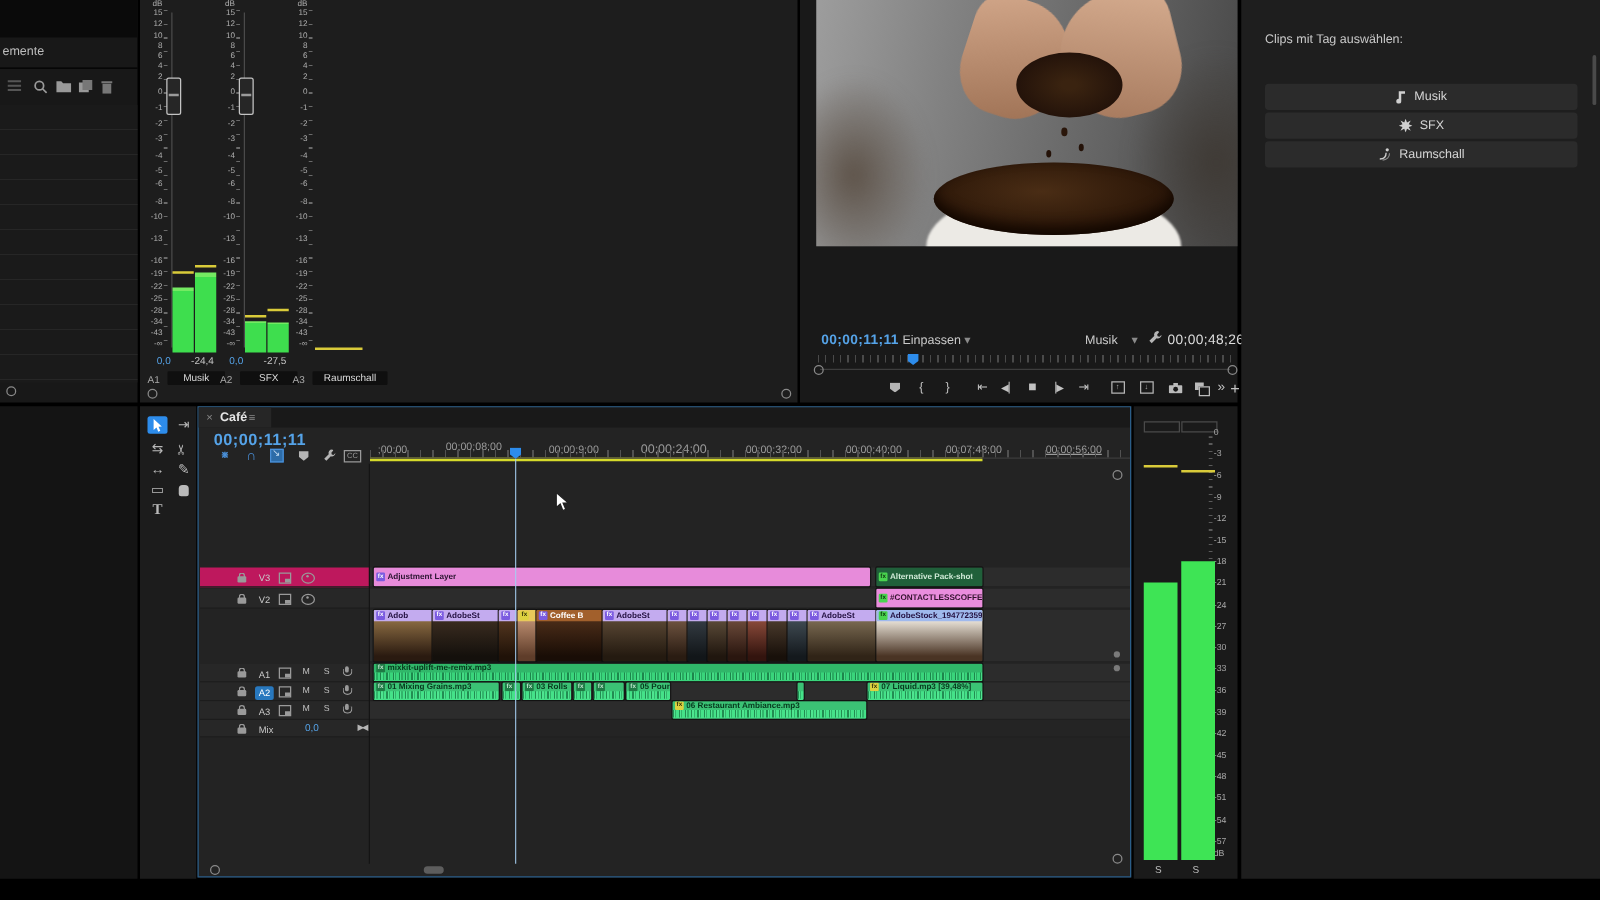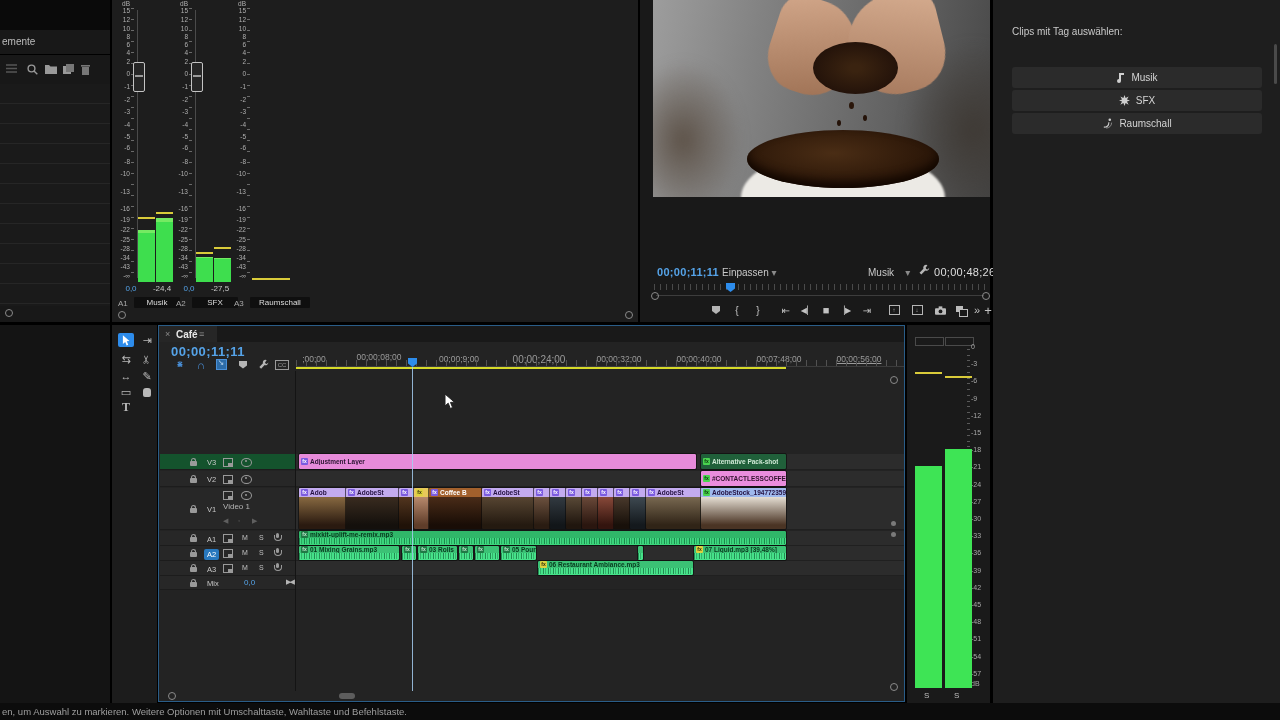--- a/index.html
+++ b/index.html
@@ -379,21 +379,21 @@
         <div style="position: absolute; left: 323px; top: 6px; transform: translateX(-50%); font-size: 8.5px; color: rgb(154, 154, 154);">00;00;32;00</div>
         <div style="position: absolute; left: 403px; top: 6px; transform: translateX(-50%); font-size: 8.5px; color: rgb(154, 154, 154);">00;00;40;00</div>
         <div style="position: absolute; left: 483px; top: 6px; transform: translateX(-50%); font-size: 8.5px; color: rgb(154, 154, 154);">00;07;48;00</div>
         <div style="position: absolute; left: 563px; top: 6px; transform: translateX(-50%); font-size: 8.5px; color: rgb(154, 154, 154); text-decoration: underline;">00;00;56;00</div>
       </div>
     <div class="abs" style="left:137px;top:34px;width:608px;height:6px;background:repeating-linear-gradient(90deg,#515151 0 1px,transparent 1px 10px);"></div>
     <div class="abs" id="workbar" style="left: 137px; top: 40px; height: 3px; background: rgb(214, 218, 42); width: 490px;"></div>
     <div class="abs" style="left:137px;top:40px;width:608px;height:1px;background:#3c3c3c;"></div>
 
     <div id="tl-tracks" class="abs" style="left:0;top:0;width:745px;height:375px;">
-        <div style="position: absolute; left: 1px; top: 128px; width: 136px; height: 15px; background: #14532d; border-bottom: 1px solid rgb(28, 28, 28);">
+        <div style="position: absolute; left: 1px; top: 128px; width: 136px; height: 15px; background: #be185d; border-bottom: 1px solid rgb(28, 28, 28);">
           <div class=" ic-lock" style="position: absolute; left: 30px; top: 3.5px;"></div>
           <div style="position: absolute; left: 44px; top: 3px; font-size: 7.5px; color: rgb(200, 200, 200); padding: 1px 3px; border-radius: 2px;">V3</div>
           <div class=" ic-patch" style="position: absolute; left: 63px; top: 3.5px;"></div>
           <div class=" ic-eye" style="position: absolute; left: 81px; top: 3.5px;"></div>
         </div>
         <div style="position: absolute; left: 137px; top: 128px; width: 608px; height: 15px; background: rgb(44, 44, 44); border-bottom: 1px solid rgb(32, 32, 32);">
           <div class="clip" style="left: 3px; width: 397px; background: rgb(231, 139, 218);">
             <div class="strip" style="height: 14px;">
               <span class="fx" style="background: rgb(123, 91, 224); color: rgb(255, 255, 255);">fx</span>
               <span class="clabel" style="color: rgb(42, 20, 48);">Adjustment Layer</span>
@@ -412,30 +412,20 @@
           <div class=" ic-patch" style="position: absolute; left: 63px; top: 3.5px;"></div>
           <div class=" ic-eye" style="position: absolute; left: 81px; top: 3.5px;"></div>
         </div>
         <div style="position: absolute; left: 137px; top: 145px; width: 608px; height: 15px; background: rgb(44, 44, 44); border-bottom: 1px solid rgb(32, 32, 32);">
           <div class="clip" style="left: 405px; width: 85px; background: rgb(234, 141, 221);">
             <div class="strip" style="height: 14px;">
               <span class="fx" style="background: rgb(73, 212, 79); color: rgb(10, 51, 12);">fx</span>
               <span class="clabel" style="color: rgb(51, 18, 46);">#CONTACTLESSCOFFEE</span>
             </div>
           </div>
-        </div>
-        <div style="position: absolute; left: 1px; top: 162px; width: 136px; height: 41px; background: rgb(39, 39, 39); border-bottom: 1px solid rgb(28, 28, 28);">
-          <div class=" ic-lock" style="position: absolute; left: 30px; top: 16.5px;"></div>
-          <div style="position: absolute; left: 44px; top: 16px; font-size: 7.5px; color: rgb(200, 200, 200); padding: 1px 3px; border-radius: 2px;">V1</div>
-          <div class=" ic-patch" style="position: absolute; left: 63px; top: 3px;"></div>
-          <div class=" ic-eye" style="position: absolute; left: 81px; top: 3px;"></div>
-          <div style="position: absolute; left: 63px; top: 14px; font-size: 8px; color: rgb(181, 181, 181);">Video 1</div>
-          <div style="position: absolute; left: 63px; top: 29px; font-size: 7px; color: rgb(95, 95, 95);">◀</div>
-          <div style="position: absolute; left: 78px; top: 29px; font-size: 7px; color: rgb(95, 95, 95);">◦</div>
-          <div style="position: absolute; left: 92px; top: 29px; font-size: 7px; color: rgb(95, 95, 95);">▶</div>
         </div>
         <div style="position: absolute; left: 137px; top: 162px; width: 608px; height: 41px; background: rgb(44, 44, 44); border-bottom: 1px solid rgb(32, 32, 32);">
           <div class="clip" style="left: 3px; width: 47px; background: linear-gradient(rgb(138, 107, 66) 20%, rgb(42, 26, 16) 90%);">
             <div class="strip" style="height: 9px; background: rgb(195, 171, 239);">
               <span class="fx" style="background: rgb(123, 91, 224); color: rgb(255, 255, 255);">fx</span>
               <span class="clabel" style="color: rgb(35, 16, 64);">Adob</span>
             </div>
           </div>
           <div class="clip" style="left: 50px; width: 53px; background: linear-gradient(rgb(58, 44, 32) 20%, rgb(20, 16, 12) 90%);">
             <div class="strip" style="height: 9px; background: rgb(195, 171, 239);">
@@ -670,22 +660,19 @@
       <div style="position: absolute; left: 8px; top: 141px; width: 27px; height: 222px; background: rgb(62, 228, 85);"></div>
       <div style="position: absolute; left: 8px; top: 47px; width: 27px; height: 2px; background: rgb(217, 203, 58);"></div>
       <div style="position: absolute; left: 17px; top: 366px; font-size: 8px; color: rgb(192, 192, 192);">S</div>
       <div style="position: absolute; left: 8px; top: 21px; width: 27px; height: 342px; background: transparent; border: 0px;"></div>
       <div style="position: absolute; left: 38px; top: 124px; width: 27px; height: 239px; background: rgb(62, 228, 85);"></div>
       <div style="position: absolute; left: 38px; top: 51px; width: 27px; height: 2px; background: rgb(217, 203, 58);"></div>
       <div style="position: absolute; left: 47px; top: 366px; font-size: 8px; color: rgb(192, 192, 192);">S</div>
       <div style="position: absolute; left: 38px; top: 21px; width: 27px; height: 342px; background: transparent; border: 0px;"></div>
     </div>
 
-  <div class="abs" style="left:0;top:703px;width:1280px;height:17px;background:#0c0c0c;">
-    <div class="txt" style="left:2px;top:3px;font-size:9.5px;color:#9f9f9f;">en, um Auswahl zu markieren. Weitere Optionen mit Umschalttaste, Wahltaste und Befehlstaste.</div>
-  </div>
 
   <div class="abs" style="left:444px;top:393px;z-index:99;">
     <svg width="12" height="17" viewBox="0 0 12 17">
         <path d="M1 1 L1 13 L4.2 10.2 L6.3 15.5 L8.6 14.5 L6.5 9.4 L10.5 9.2 Z" fill="#fff" stroke="#222" stroke-width="1"></path>
       </svg>
   </div>
 </div>
 
 </body></html>

